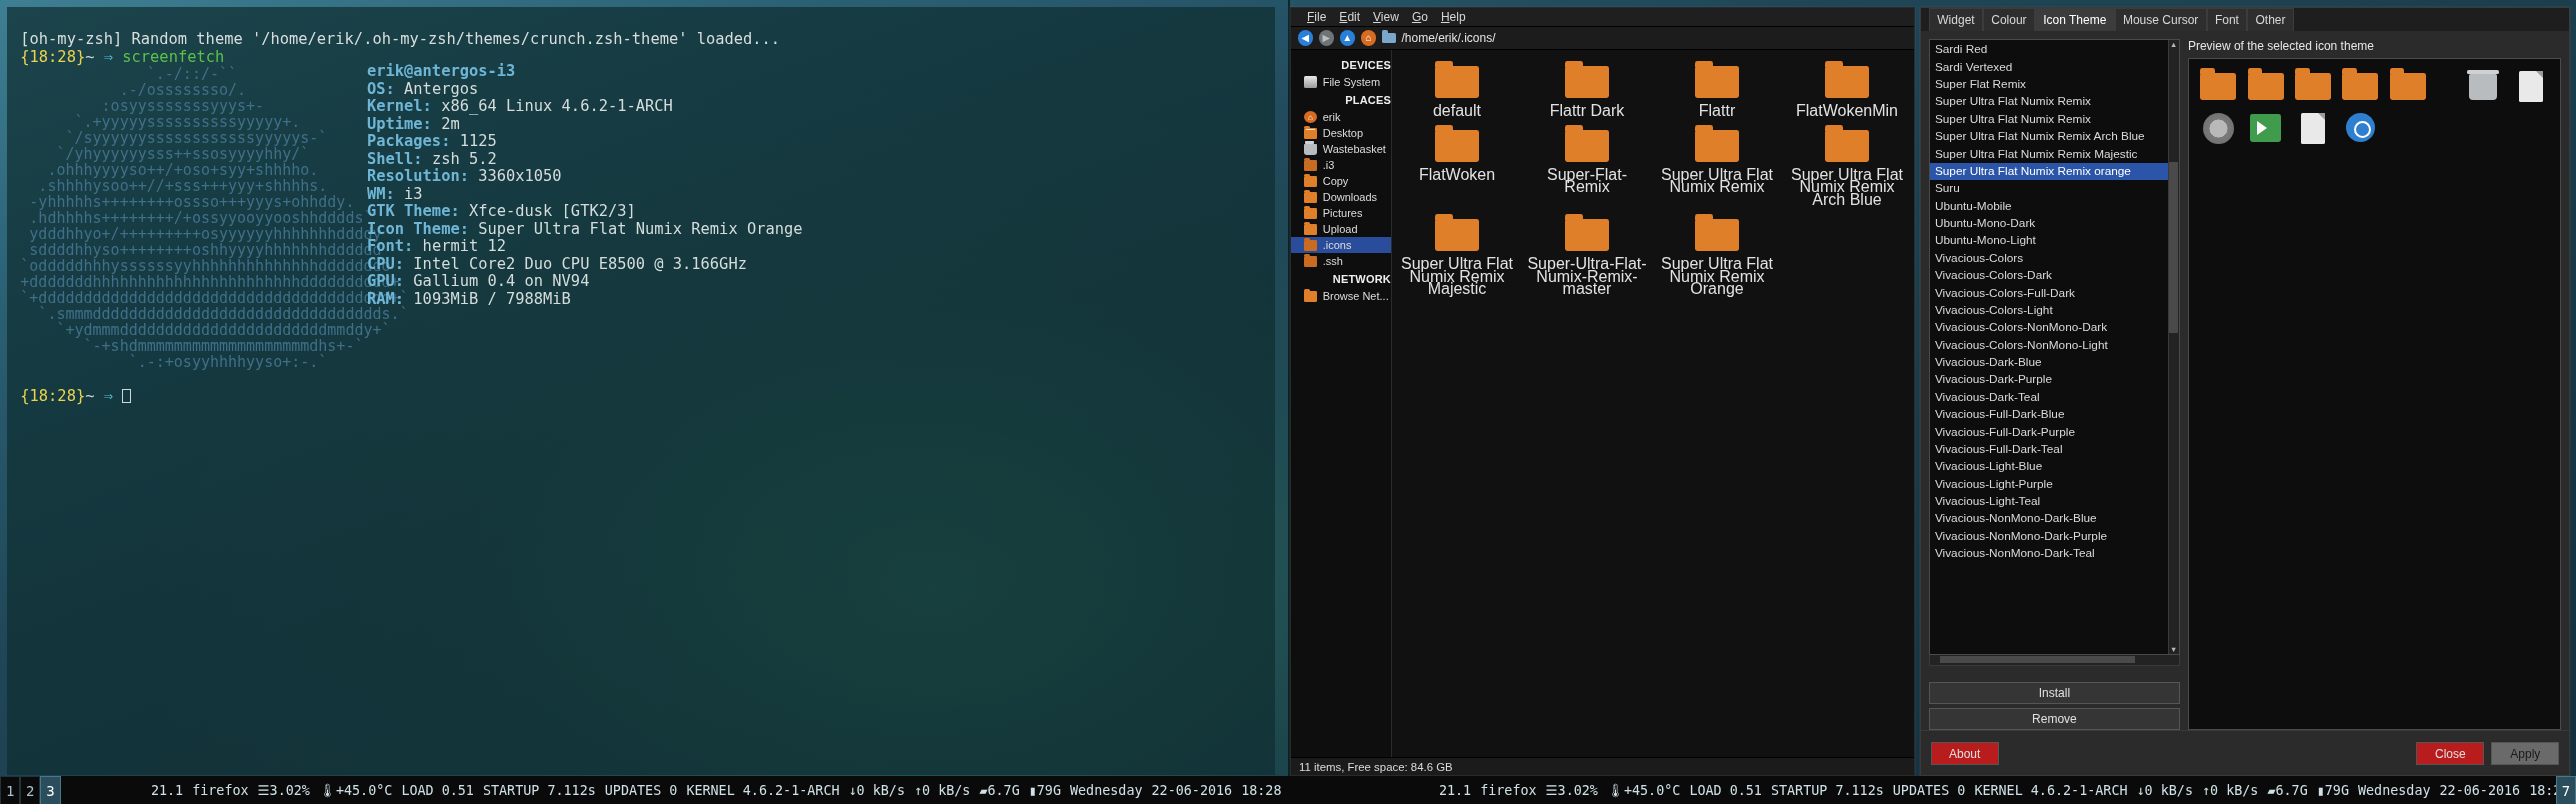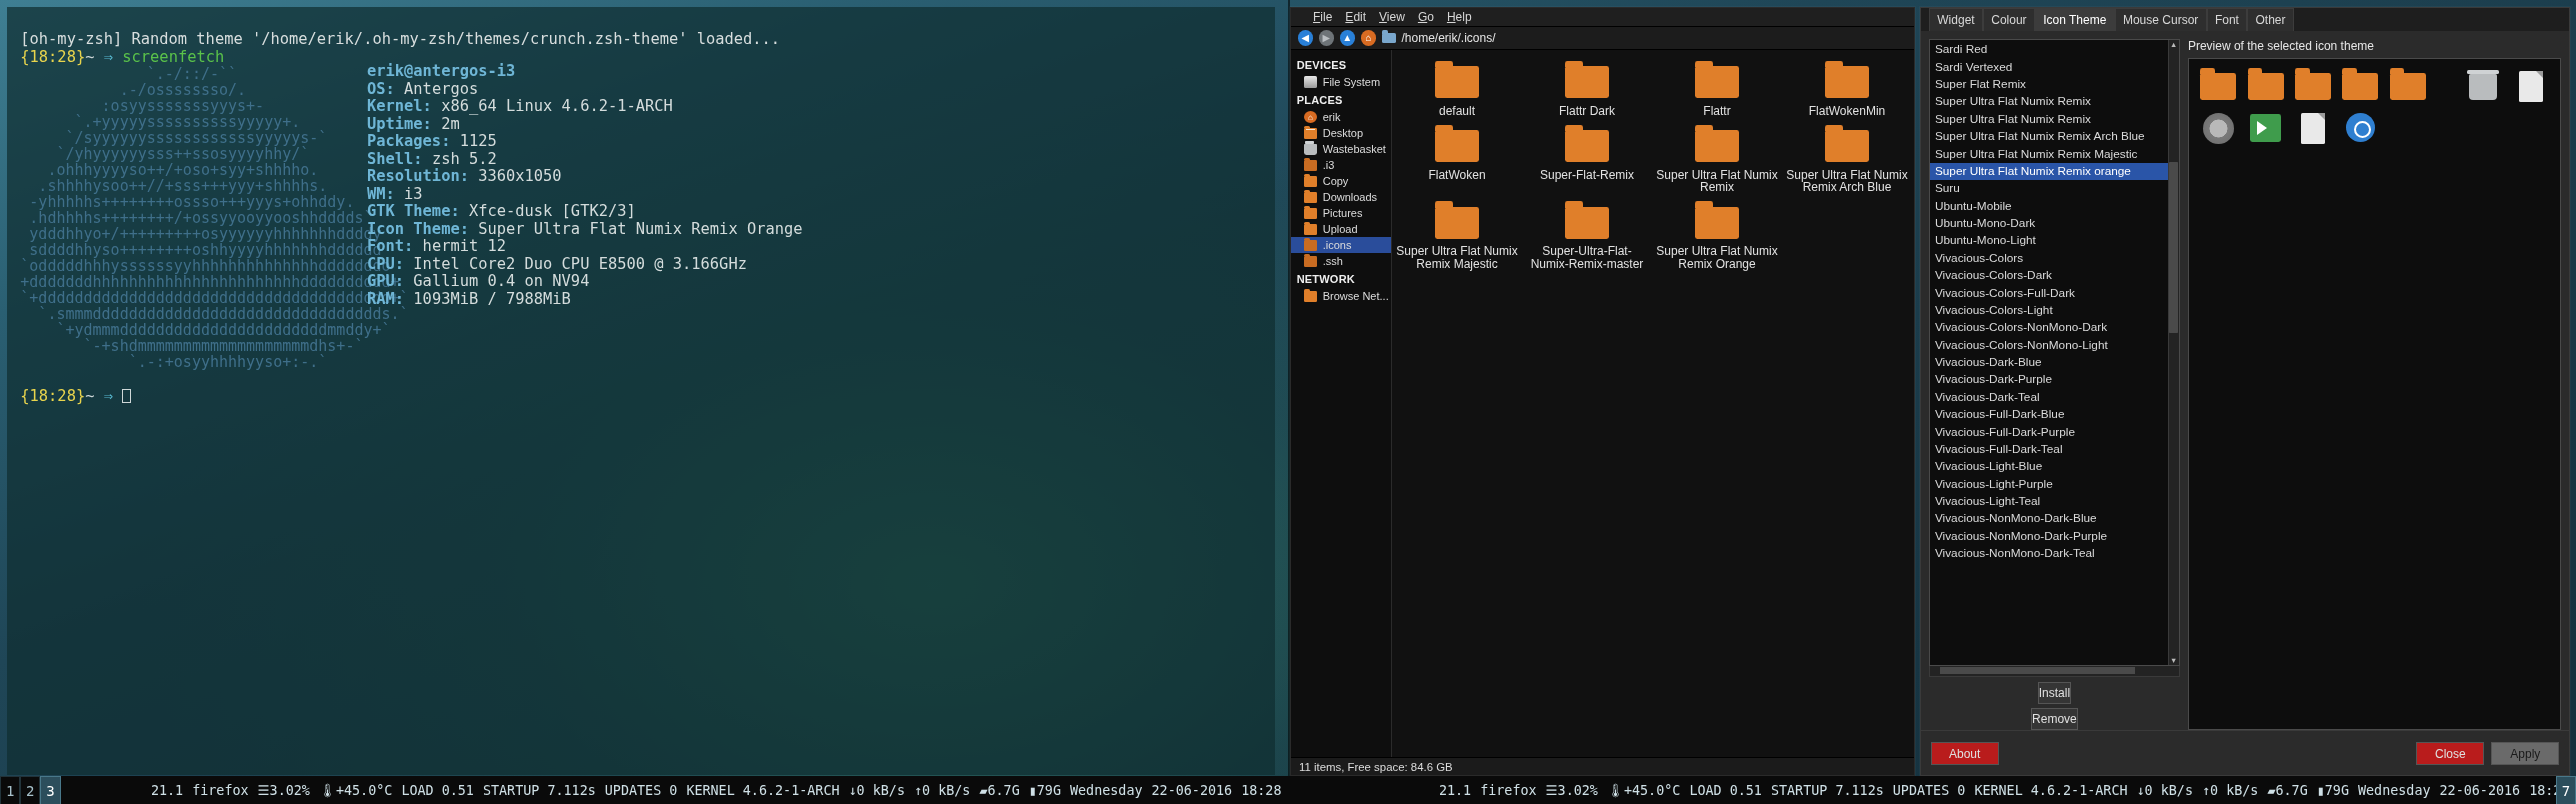--- a/index.html
+++ b/index.html
@@ -70,41 +70,41 @@
   
   #conky2 { position: absolute; left: 1046px; top: 560px; width: 236px;
     font-family: "DejaVu Sans Mono", monospace; font-size: 7.3px; line-height: 9px;
     color: rgba(200,215,220,0.38); pointer-events: none; }
   #conky2 .big { font-size: 9px; color: rgba(210,225,230,0.48); }
 
   
   #filemgr { left: 1290px; top: 6.5px; width: 625px; height: 769px;
              background: #151515; border: 0.8px solid #2a2a2a; }
   .menubar { height: 19.5px; background: #1f1f1f; display: flex; align-items: center;
-             padding-left: 22px; gap: 13px; border-bottom: 0.8px solid #000; }
+             padding-left: 16px; gap: 13px; border-bottom: 0.8px solid #000; }
   .menubar span { color: #d7d7d7; font-size: 12px; }
   .menubar span u { text-decoration: underline; }
   .pathbar { height: 23px; background: #1c1c1c; display: flex; align-items: center;
              gap: 5.7px; padding: 0 6.5px; border-bottom: 0.8px solid #000; }
   .navbtn { width: 15.4px; height: 15.4px; border-radius: 50%; display: flex;
             align-items: center; justify-content: center; font-size: 9.7px; color: #fff; }
   .navbtn.back { background: #2980d8; }
   .navbtn.fwd  { background: #6e7478; color: #b9bec2; }
   .navbtn.up   { background: #2980d8; }
   .navbtn.home { background: #d86b22; }
   .pathfolder { width: 14px; height: 10.6px; background: #7aa7cc; border-radius: 1.6px;
                 position: relative; }
   .pathfolder:before { content:""; position:absolute; left:0; top:-2.4px; width:5.7px;
                 height:3.2px; background:#7aa7cc; border-radius:1.6px 1.6px 0 0; }
   .pathtext { color: #e4e4e4; font-size: 12px; }
   .fmbody { display: flex; height: calc(769px - 19.5px - 23px - 20px); }
   .places { width: 101px; background: #0e0e0e; border-right: 0.8px solid #2b2b2b;
             padding-top: 4.9px; overflow: hidden; }
   .ptitle { color: #efefef; font-size: 11px; font-weight: bold; padding: 4px 0 3.2px 5.7px;
-            letter-spacing: 0.2px; }
+            letter-spacing: 0.2px; text-align: right; }
   .pitem { display: flex; align-items: center; gap: 5.7px; padding: 2px 0 2px 13px;
            color: #dcdcdc; font-size: 11px; }
   .pitem.sel { background: #2a4d9b; }
   .ico { width: 13px; height: 10.6px; position: relative; flex: 0 0 13px; }
   .ico.folder { background: #c96c22; border-radius: 1.2px; }
   .ico.folder:before { content:""; position:absolute; left:0; top:-2.4px; width:5.7px;
     height:2.8px; background:#c96c22; border-radius:1.6px 1.6px 0 0; }
   .ico.folder-l { background: #e07f2a; border-radius: 1.2px; }
   .ico.folder-l:before { content:""; position:absolute; left:0; top:-2.4px; width:5.7px;
     height:2.8px; background:#e07f2a; border-radius:1.6px 1.6px 0 0; }
@@ -123,21 +123,21 @@
     height:1.6px; background:#f6e6d6; }
   .filearea { flex: 1; background: #111; padding: 11.4px 0 0 0; position: relative;
               overflow: hidden; }
   .grid { display: flex; flex-wrap: wrap; align-content: flex-start; }
   .fitem { width: 130px; padding: 4.9px 3.2px 8px; display: flex; flex-direction: column;
            align-items: center; }
   .bigfolder { width: 44px; height: 32px; background: #e07f2a; border-radius: 2.4px;
                position: relative; margin-bottom: 6.5px; }
   .bigfolder:before { content:""; position:absolute; left:0; top:-5.7px; width:18px;
     height:6.5px; background:#e07f2a; border-radius:2.4px 2.4px 0 0; }
-  .flabel { color: #e2e2e2; font-size: 12px; text-align: center; line-height: 12.6px;
+  .flabel { color: #e2e2e2; font-size: 16px; text-align: center; line-height: 12.6px;
             max-width: 122px; }
   .statusbar { height: 20px; background: #1b1b1b; border-top: 0.8px solid #000;
                display: flex; align-items: center; padding-left: 8px;
                color: #dcdcdc; font-size: 11.4px; }
 
   
   #lxapp { left: 1920px; top: 6.5px; width: 650px; height: 769px;
            background: #2b2b2b; border: 0.8px solid #3a3a3a; }
   .tabrow { height: 23px; display: flex; align-items: flex-end; padding-left: 8px;
             background: #1e1e1e; }
@@ -156,21 +156,21 @@
   .tl-arrow { position: absolute; right: 0.8px; width: 9px; height: 9px; color: #bbb;
               font-size: 7.3px; text-align: center; line-height: 9px; }
   .tl-inner { padding-top: 1.6px; }
   .trow { padding: 1.2px 4.9px; color: #dadada; font-size: 11.8px; line-height: 15px;
           white-space: nowrap; overflow: hidden; }
   .trow.sel { background: #2a55a8; color: #fff; }
   .hscroll { height: 10.6px; background: #232323; border: 0.8px solid #3a3a3a;
              border-top: none; position: relative; }
   .hs-thumb { position: absolute; left: 9.7px; top: 0.8px; width: 195px; height: 7.3px;
               background: #4a4a4a; }
-  .btncol { margin-top: 5px; display: flex; flex-direction: column; gap: 4px; align-items: center; }
+  .btncol { margin-top: 16px; display: flex; flex-direction: column; gap: 4px; }
   .lbtn { height: 22px; background: #353535; border: 0.8px solid #555;
           color: #e0e0e0; font-size: 12px; display: flex; align-items: center;
           justify-content: center; }
   .rightcol { flex: 1; display: flex; flex-direction: column; }
   .previewlabel { color: #e6e6e6; font-size: 12px; margin-bottom: 5.7px; }
   .previewbox { flex: 1; background: #0d0d0d; border: 0.8px solid #4a4a4a;
                 padding: 11.4px; }
   .prow { display: flex; gap: 11.4px; margin-bottom: 13px; align-items: flex-start; }
   .picon { width: 36px; height: 29px; position: relative; }
   .pfolder { width: 36px; height: 27px; background: #e07f2a; border-radius: 2.4px;

